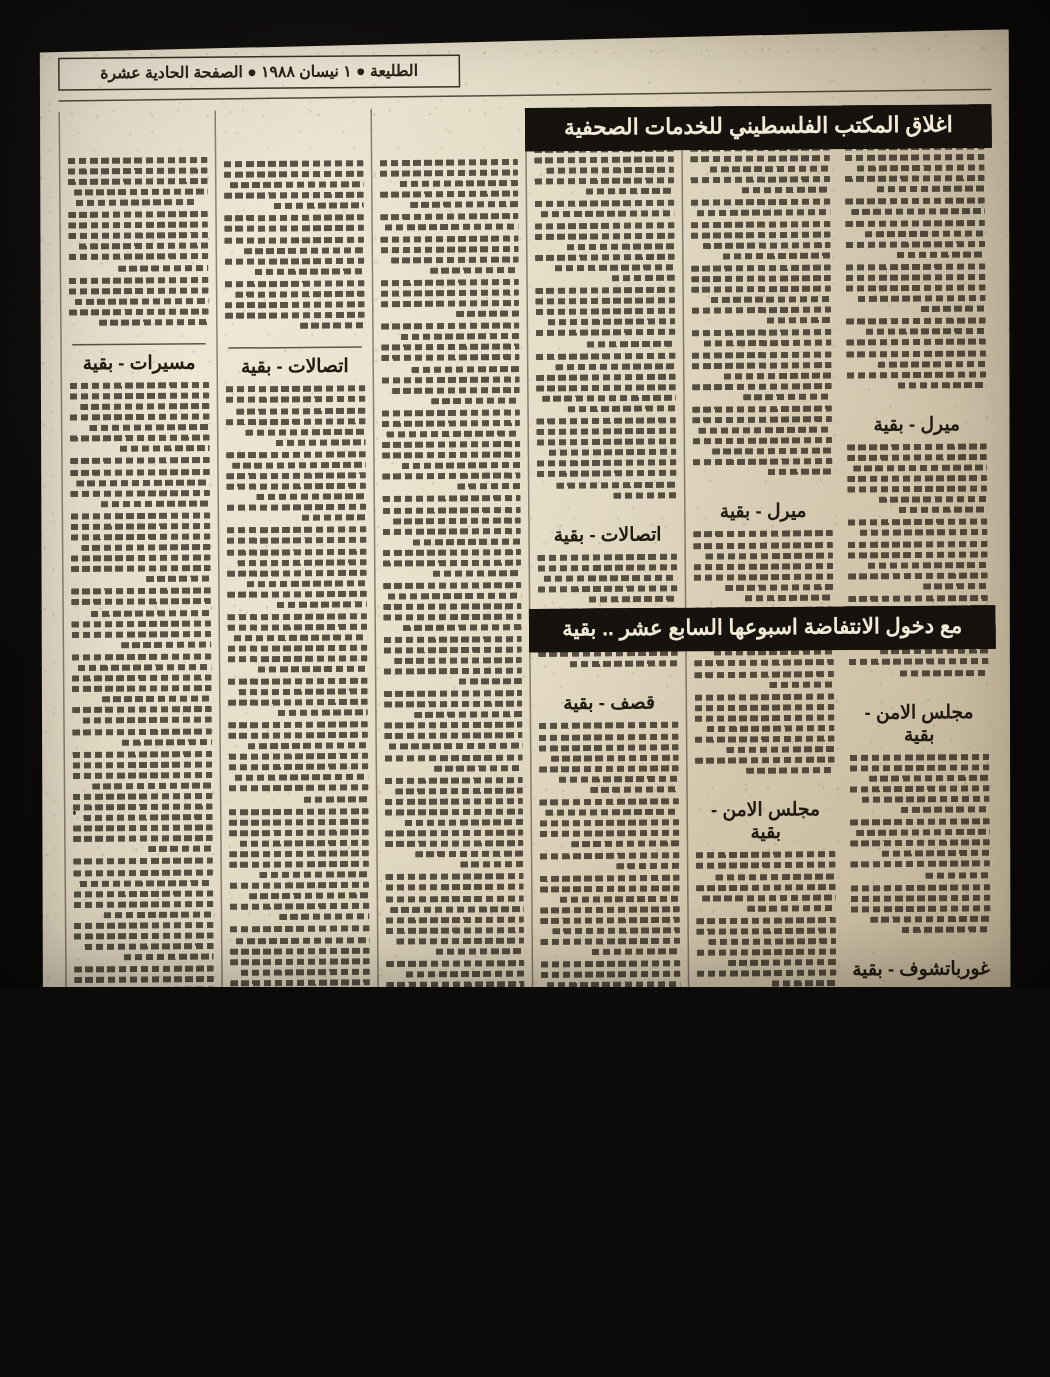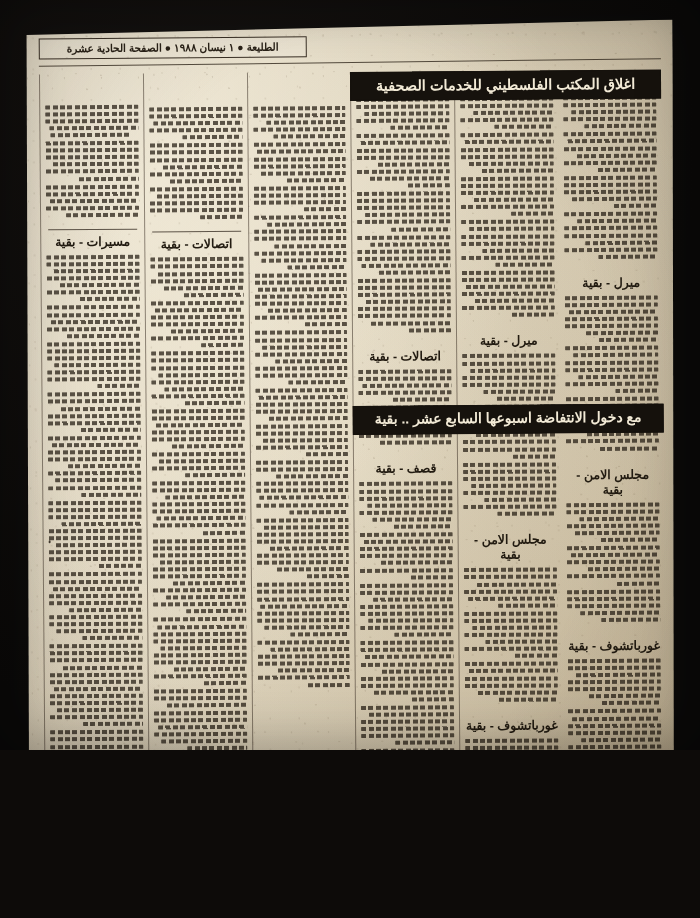--- a/index.html
+++ b/index.html
@@ -5,21 +5,21 @@
 <style>
   html,body{margin:0;padding:0;}
   body{
     width:700px;height:918px;overflow:hidden;
     background:#0d0b09;
     font-family:"Liberation Sans", sans-serif;
   }
 
   
   #scan-stage{
-    position:relative;width:700px;height:750px;
+    position:relative;width:700px;height:658px;
     background:
       radial-gradient(ellipse at 30% 20%, #151210 0%, #0a0908 70%);
     overflow:hidden;
   }
 
   
   #paper-sheet{
     position:absolute;
     left:26px; top:22px;
     width:650px; height:876px;

